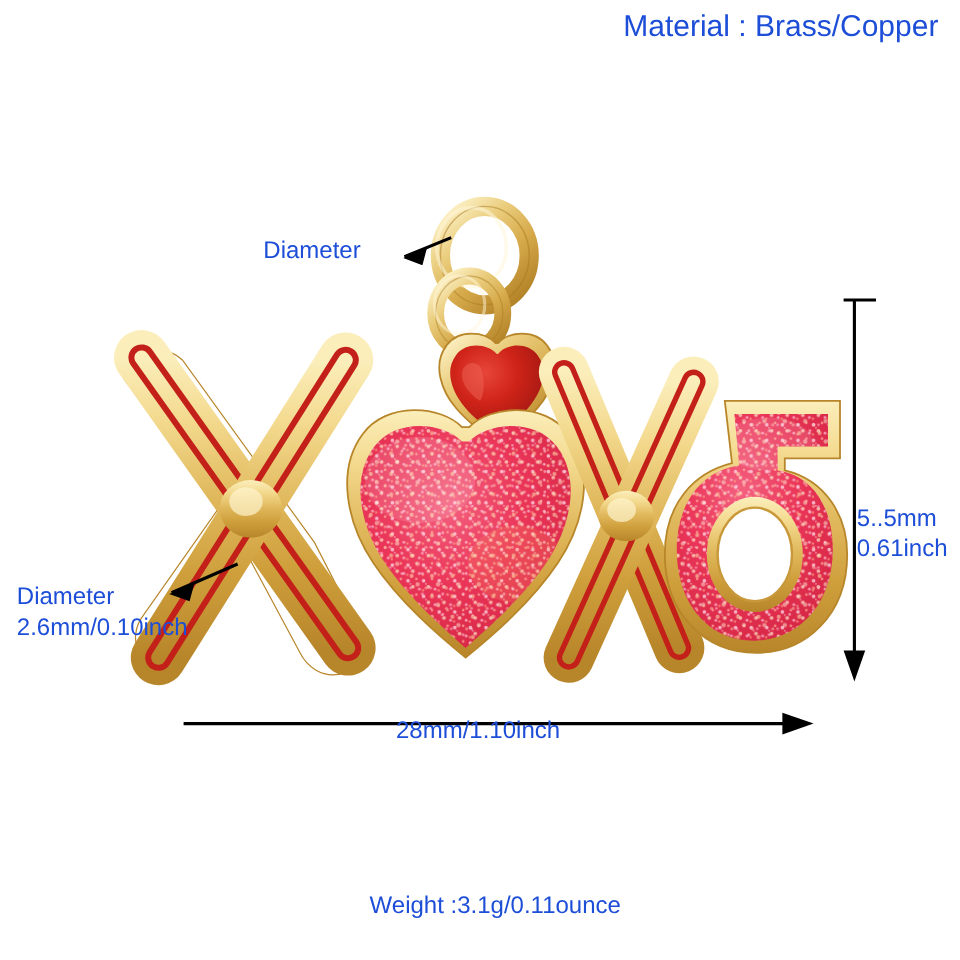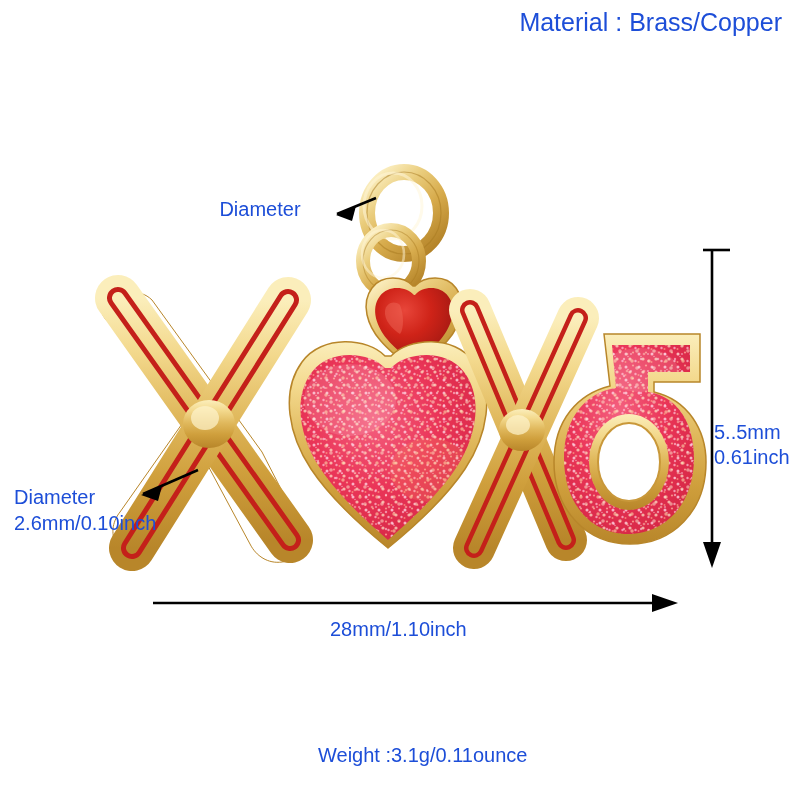--- a/index.html
+++ b/index.html
@@ -42,28 +42,27 @@
     width: 180px;
   }
   #height-label {
     left: 714px;
     top: 420px;
     text-align: left;
     line-height: 25px;
   }
   #width-label {
     left: 330px;
-    top: 616px;
+    top: 596px;
     text-align: center;
   }
   #weight-label {
     left: 308px;
     top: 742px;
     text-align: center;
-    margin-left: 10px;
   }
   #pendant-figure {
     position: absolute;
     left: 0;
     top: 0;
   }
   #dimension-lines {
     position: absolute;
     left: 0;
     top: 0;

